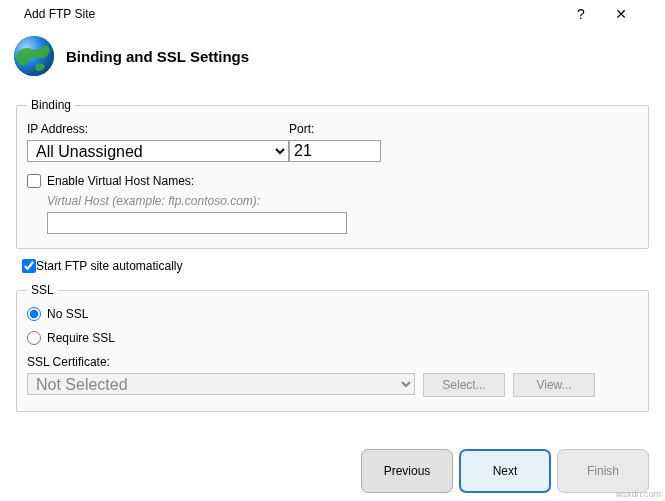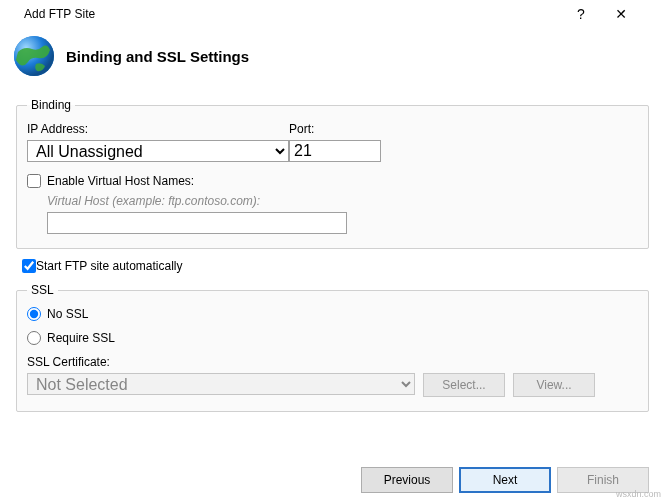--- a/index.html
+++ b/index.html
@@ -113,21 +113,21 @@
     border: 2px solid #2b73c7;
     background: #e5f1fb;
   }
   .footer {
     position: absolute;
     bottom: 8px;
     right: 16px;
     display: flex;
     gap: 6px;
   }
-  .footer .btn { min-width: 92px; height: 26px; }
+  .footer .btn { min-width: 92px; height: 44px; border-radius: 7px; }
   .watermark {
     position: absolute;
     bottom: 2px;
     right: 4px;
     font-size: 9px;
     color: #bbb;
   }
   input[type="checkbox"], input[type="radio"] {
     margin: 0;
     width: 14px;

